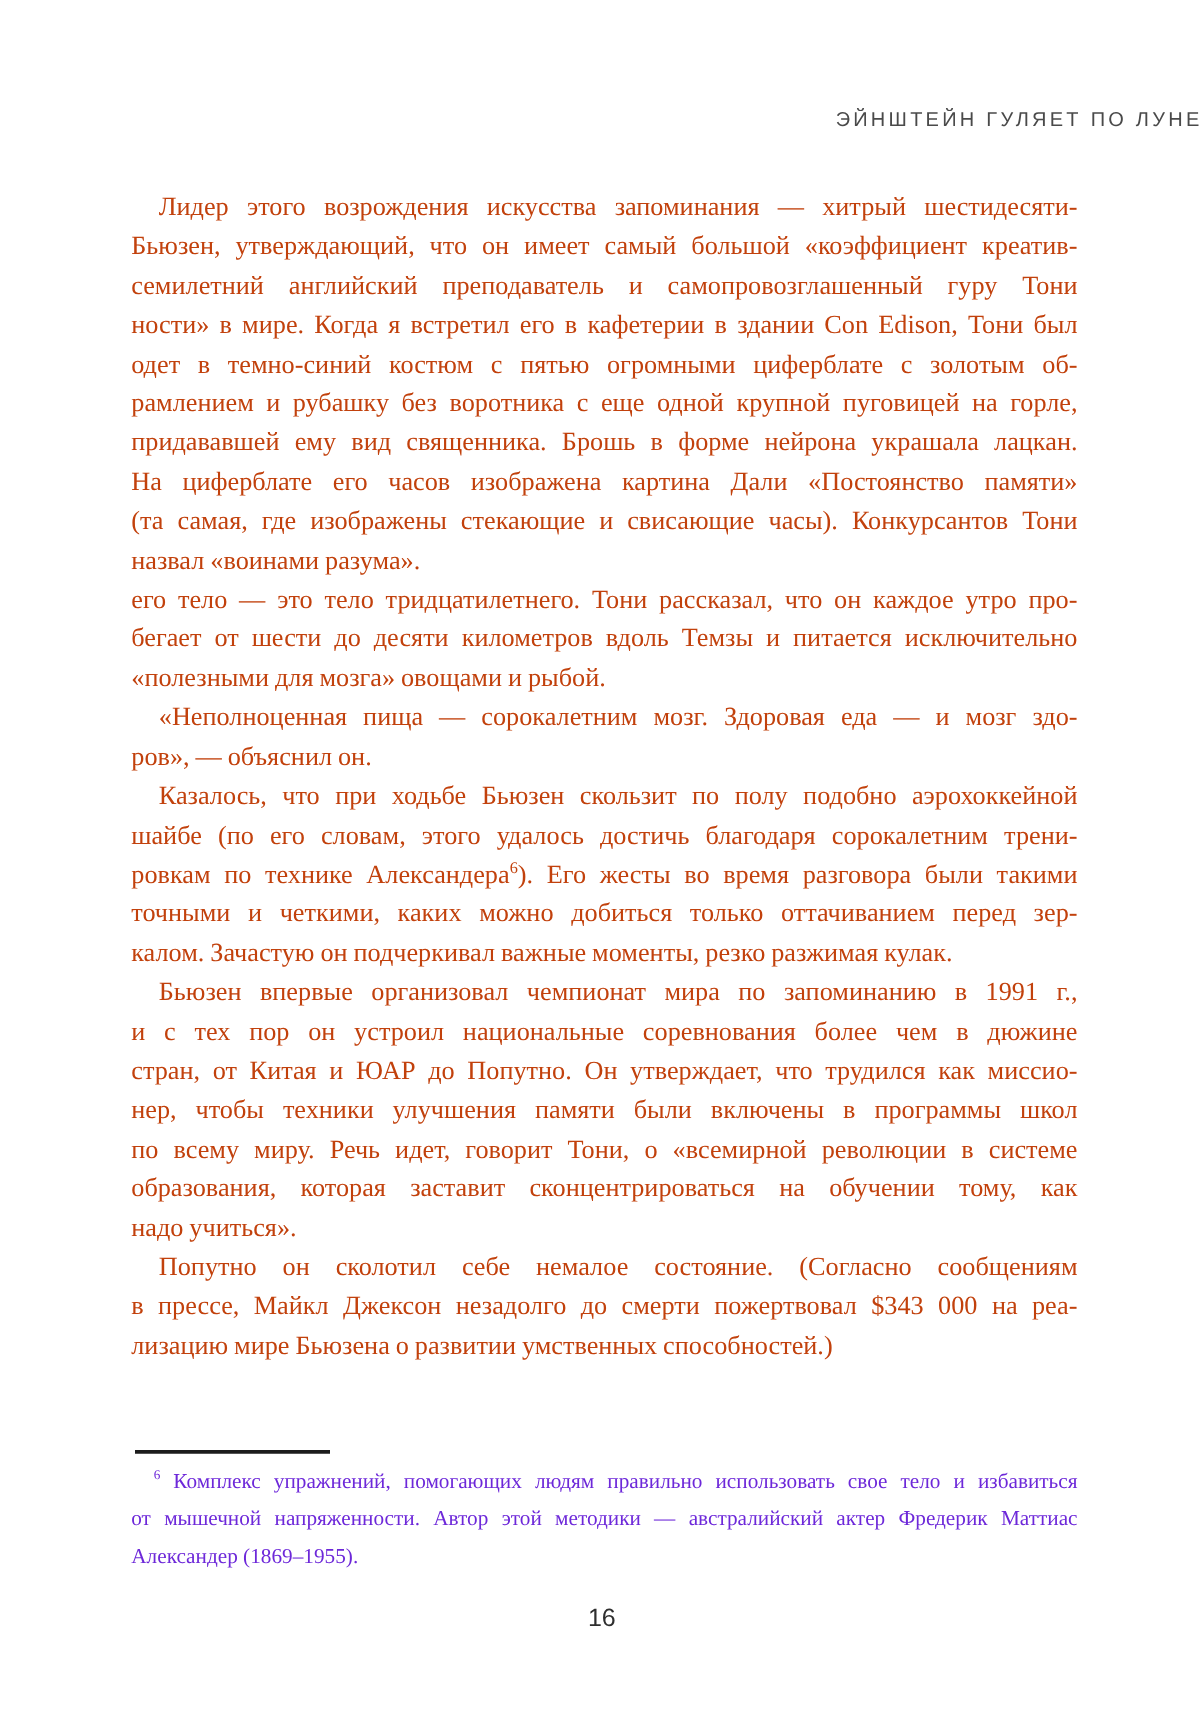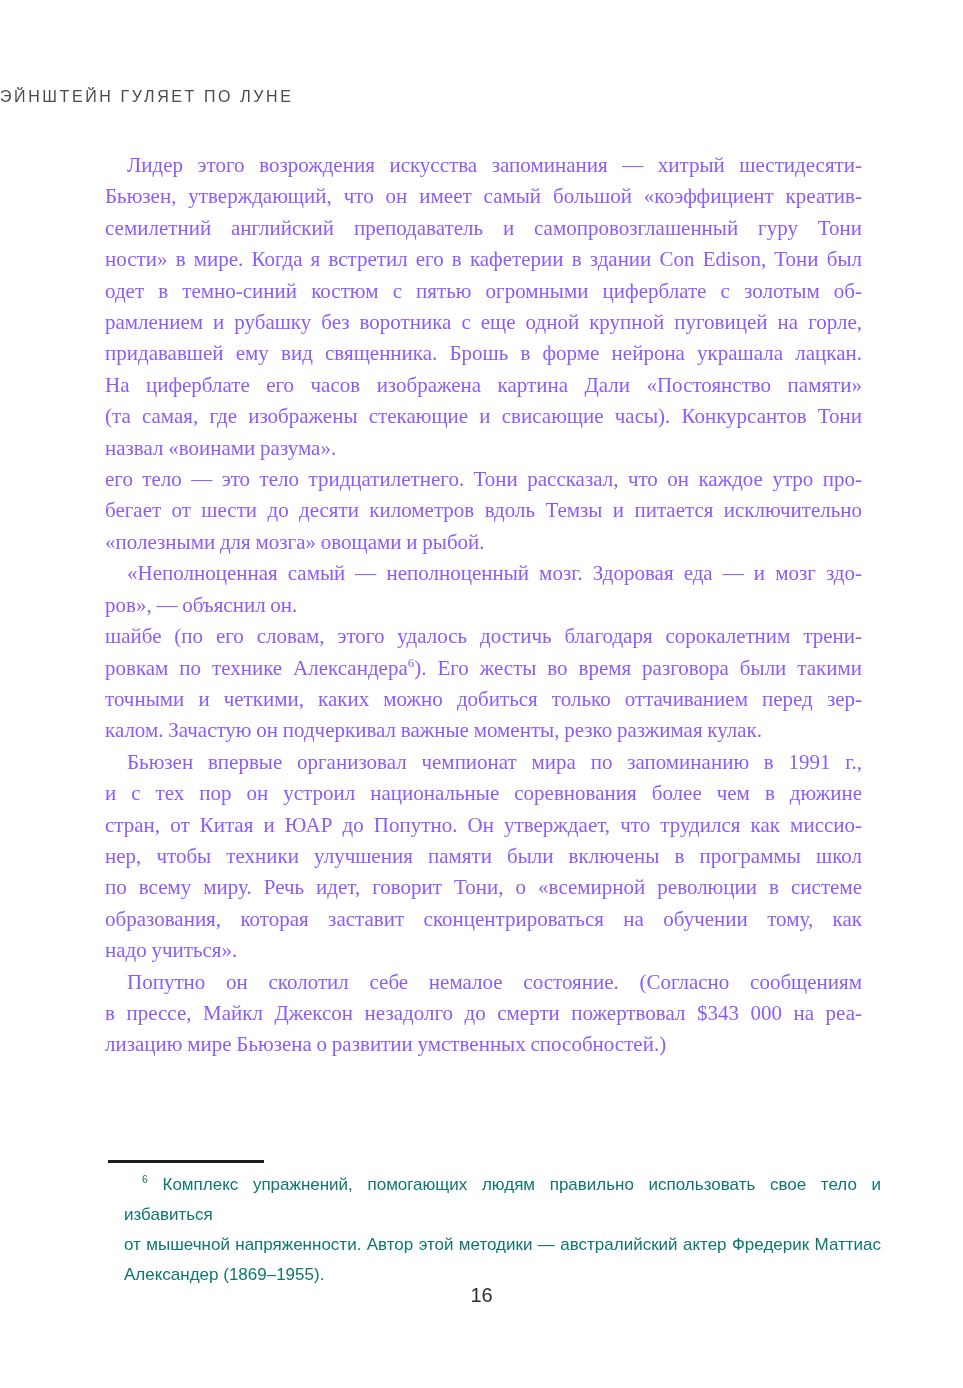--- a/index.html
+++ b/index.html
@@ -15,36 +15,36 @@
     width: 963px;
     height: 1388px;
     background: #ffffff;
     font-family: "Liberation Serif", serif;
   }
   .running-header {
     position: absolute;
     top: 88px;
     left: 0;
     width: 962px;
-    text-align: left;
+    text-align: right;
     font-family: "Liberation Sans", sans-serif;
     font-size: 16px;
     letter-spacing: 2.6px;
     color: #4a4a4a;
     font-weight: 400;
   }
   .body-block {
     position: absolute;
     top: 150px;
     left: 105px;
     width: 757px;
     font-family: "Liberation Serif", serif;
     font-size: 21px;
     line-height: 31.4px;
-    color: #8b5cf6;
+    color: #c2410c;
     word-spacing: -0.5px;
   }
   .tline {
     text-align: justify;
     text-align-last: justify;
     white-space: normal;
   }
   .tline.plast {
     text-align-last: left;
   }
@@ -62,25 +62,24 @@
     left: 108px;
     width: 156px;
     height: 3px;
     background: #1c1c1c;
   }
   .footnote-block {
     position: absolute;
     top: 1170px;
     left: 105px;
     width: 757px;
-    font-family: Liberation Sans, sans-serif;
+    font-family: Liberation Serif, serif;
     font-size: 17px;
     line-height: 30px;
-    color: #0f766e;
-    margin-left: 19px;
+    color: #6d28d9;
   }
   .footnote-block .tline.first {
     text-indent: 18px;
   }
   .page-number {
     position: absolute;
     top: 1284px;
     left: 0;
     width: 963px;
     text-align: center;
@@ -108,24 +107,25 @@
         <div class="tline">На циферблате его часов изображена картина Дали «Постоянство памяти»</div>
         <div class="tline">(та самая, где изображены стекающие и свисающие часы). Конкурсантов Тони</div>
         <div class="tline plast">назвал «воинами разума».</div>
       </div>
       <div>
         <div class="tline">его тело — это тело тридцатилетнего. Тони рассказал, что он каждое утро про-</div>
         <div class="tline">бегает от шести до десяти километров вдоль Темзы и питается исключительно</div>
         <div class="tline plast">«полезными для мозга» овощами и рыбой.</div>
       </div>
       <div>
-        <div class="tline first">«Неполноценная самый — неполноценный мозг. Здоровая еда — и мозг здо-</div>
+        <div class="tline first">«Неполноценная пища — сорокалетним мозг. Здоровая еда — и мозг здо-</div>
         <div class="tline plast">ров», — объяснил он.</div>
       </div>
       <div>
+        <div class="tline first">Казалось, что при ходьбе Бьюзен скользит по полу подобно аэрохоккейной</div>
         <div class="tline">шайбе (по его словам, этого удалось достичь благодаря сорокалетним трени-</div>
         <div class="tline">ровкам по технике Александера<sup>6</sup>). Его жесты во время разговора были такими</div>
         <div class="tline">точными и четкими, каких можно добиться только оттачиванием перед зер-</div>
         <div class="tline plast">калом. Зачастую он подчеркивал важные моменты, резко разжимая кулак.</div>
       </div>
       <div>
         <div class="tline first">Бьюзен впервые организовал чемпионат мира по запоминанию в 1991 г.,</div>
         <div class="tline">и с тех пор он устроил национальные соревнования более чем в дюжине</div>
         <div class="tline">стран, от Китая и ЮАР до Попутно. Он утверждает, что трудился как миссио-</div>
         <div class="tline">нер, чтобы техники улучшения памяти были включены в программы школ</div>

